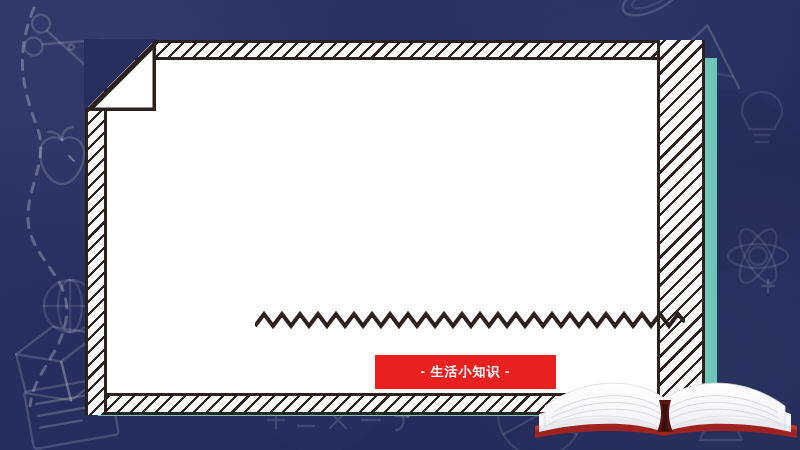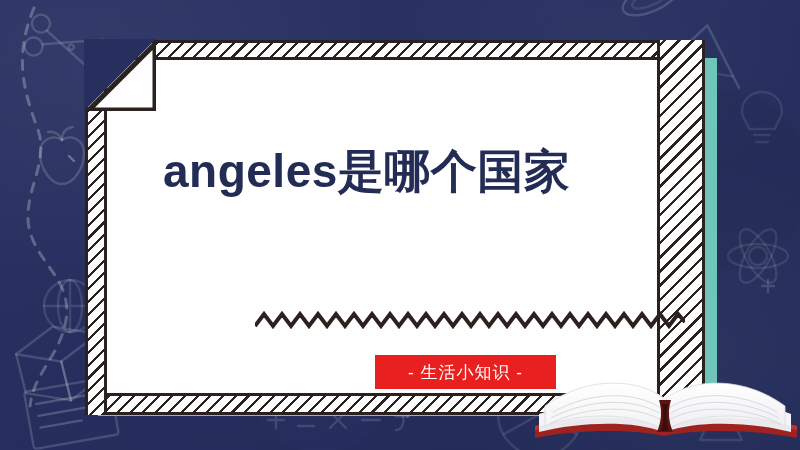--- a/index.html
+++ b/index.html
@@ -75,21 +75,21 @@
   .title{
     position:absolute;left:78px;top:108px;
     font-size:46px;font-weight:bold;color:#232c54;
     letter-spacing:.5px;white-space:nowrap;line-height:1;
     z-index:9;
   }
   .zigzag{position:absolute;left:170px;top:268px;width:430px;height:24px;z-index:9;}
   .badge{
     position:absolute;left:290px;top:315px;width:181px;height:34px;
     background:#e8201f;color:#ffffff;
-    font-size:17px;font-weight:normal;letter-spacing:1px;
+    font-size:13px;font-weight:bold;letter-spacing:1px;
     display:flex;align-items:center;justify-content:center;
     z-index:9;
   }
 
   
   .book{position:absolute;left:533px;top:352px;width:267px;height:98px;z-index:12;}
 </style>
 </head>
 <body>
 
@@ -200,21 +200,20 @@
     <div class="hatch hatch-left"></div>
     <div class="hatch hatch-right"></div>
 
     <div class="content"></div>
 
     <div class="fold-cut"></div>
     <svg class="fold-page" width="72" height="72" viewBox="0 0 72 72">
       <polygon points="71,5 71,71 5,71" fill="#ffffff" stroke="#2b221f" stroke-width="5" stroke-linejoin="miter"></polygon>
     </svg>
 
-    <div class="title">angeles是哪个国家</div>
 
     <svg class="zigzag" width="430" height="24" viewBox="0 0 430 24" preserveAspectRatio="none">
       <polyline points="0,18 9,6 18,18 27,6 36,18 45,6 54,18 63,6 72,18 81,6 90,18 99,6 108,18 117,6 126,18 135,6 144,18 153,6 162,18 171,6 180,18 189,6 198,18 207,6 216,18 225,6 234,18 243,6 252,18 261,6 270,18 279,6 288,18 297,6 306,18 315,6 324,18 333,6 342,18 351,6 360,18 369,6 378,18 387,6 396,18 405,6 414,18 423,6 430,14" fill="none" stroke="#2b221f" stroke-width="4" stroke-linejoin="miter" stroke-linecap="butt"></polyline>
     </svg>
 
     <div class="badge">- 生活小知识 -</div>
   </div>
 
   <svg class="book" width="267" height="98" viewBox="0 0 267 98">
     <defs>

